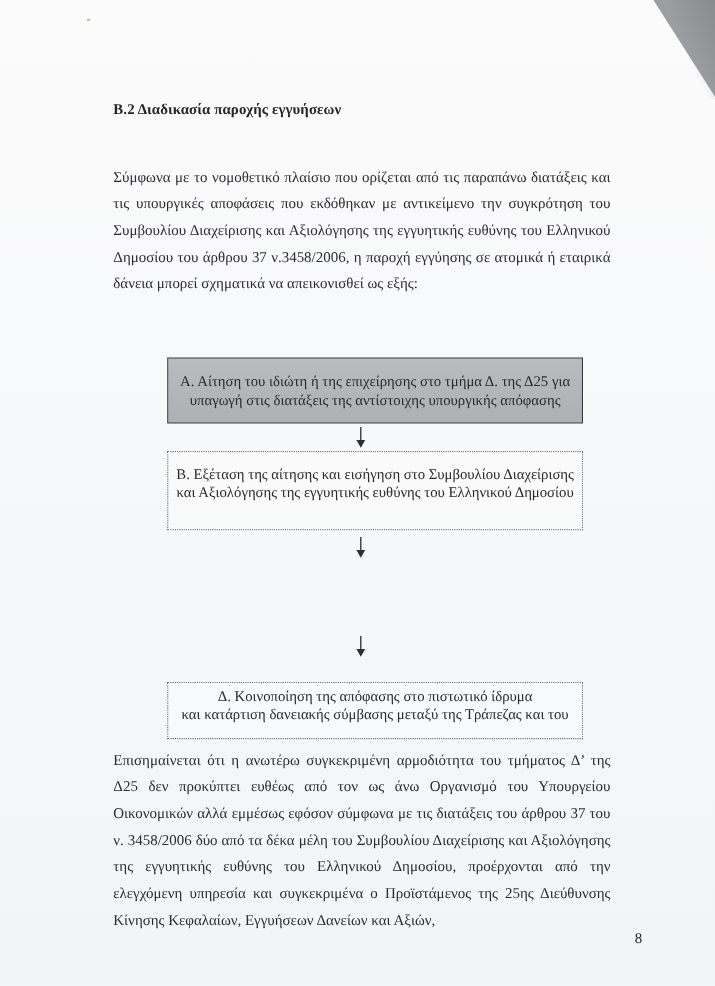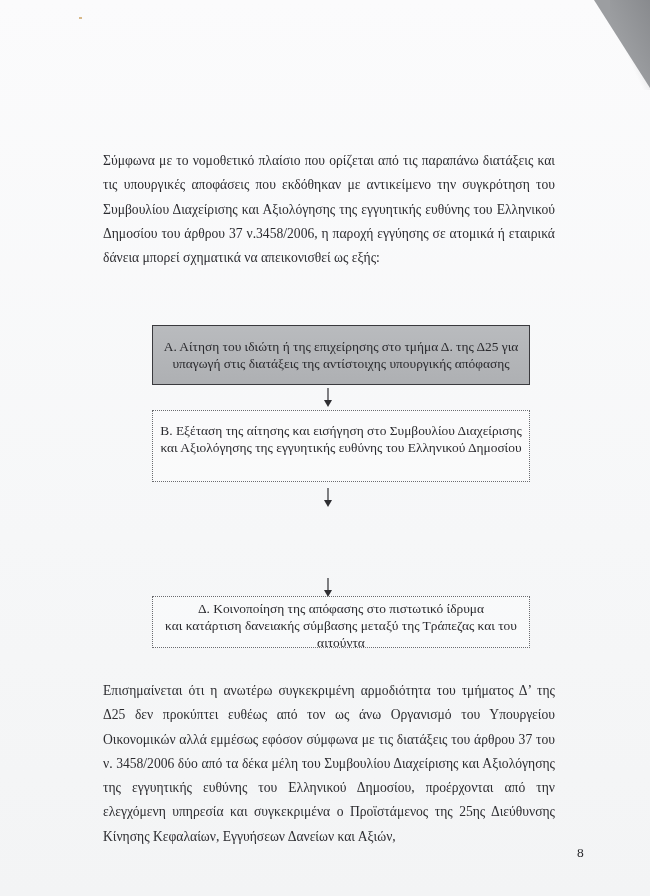--- a/index.html
+++ b/index.html
@@ -50,21 +50,21 @@
     top: 410px; height: 72px;
     border: 1px dotted #6a6b6f; background: rgba(255,255,255,0.35);
     padding-top: 11px;
   }
   .box-c {
     top: 510px; height: 62px;
     border: 1px dotted #6a6b6f; background: rgba(255,255,255,0.35);
     padding-top: 6px;
   }
   .box-d {
-    top: 596px; height: 52px;
+    top: 620px; height: 52px;
     border: 1px dotted #6a6b6f; background: rgba(255,255,255,0.35);
     padding-top: 3px;
   }
   .box-line { display: block; }
   .arrow {
     position: absolute; left: 322px; width: 12px;
   }
   .arrow svg { display: block; }
   .arrow-1 { top: 388px; }
   .arrow-2 { top: 488px; }
@@ -77,20 +77,21 @@
   }
 </style>
 </head>
 <body>
 
 <div class="page">
   <div class="speck"></div>
   <div class="curl"></div>
   <div class="curl-shade"></div>
 
+  <div class="heading">Β.2 Διαδικασία παροχής εγγυήσεων</div>
 
   <div class="para para1">Σύμφωνα με το νομοθετικό πλαίσιο που ορίζεται από τις παραπάνω διατάξεις και τις υπουργικές αποφάσεις που εκδόθηκαν με αντικείμενο την συγκρότηση του Συμβουλίου Διαχείρισης και Αξιολόγησης της εγγυητικής ευθύνης του Ελληνικού Δημοσίου του άρθρου 37 ν.3458/2006, η παροχή εγγύησης σε ατομικά ή εταιρικά δάνεια μπορεί σχηματικά να απεικονισθεί ως εξής:</div>
 
   <div class="box box-a">
     <span class="box-line">Α. Αίτηση του ιδιώτη ή της επιχείρησης στο τμήμα Δ. της  Δ25 για</span>
     <span class="box-line">υπαγωγή στις διατάξεις της αντίστοιχης υπουργικής απόφασης</span>
   </div>
 
   <div class="arrow arrow-1">
     <svg width="12" height="20" viewBox="0 0 12 20">
@@ -115,19 +116,18 @@
   <div class="arrow arrow-3">
     <svg width="12" height="20" viewBox="0 0 12 20">
         <line x1="6" y1="0" x2="6" y2="17" stroke="#2e2e32" stroke-width="1.2"></line>
         <path d="M2 12 L6 19 L10 12 Z" fill="#2e2e32"></path>
       </svg>
   </div>
 
   <div class="box box-d">
     <span class="box-line">Δ. Κοινοποίηση της απόφασης στο πιστωτικό ίδρυμα</span>
     <span class="box-line">και κατάρτιση δανειακής σύμβασης μεταξύ της Τράπεζας και του</span>
-    <span class="box-line">αιτούντα</span>
   </div>
 
   <div class="para para2">Επισημαίνεται ότι η ανωτέρω συγκεκριμένη αρμοδιότητα του τμήματος Δ’ της Δ25 δεν προκύπτει ευθέως από τον ως άνω Οργανισμό του Υπουργείου Οικονομικών αλλά εμμέσως εφόσον σύμφωνα με τις διατάξεις του άρθρου 37 του ν. 3458/2006 δύο από τα δέκα μέλη του Συμβουλίου Διαχείρισης και Αξιολόγησης της εγγυητικής ευθύνης του Ελληνικού Δημοσίου, προέρχονται από την ελεγχόμενη υπηρεσία και συγκεκριμένα ο Προϊστάμενος της 25ης Διεύθυνσης Κίνησης Κεφαλαίων, Εγγυήσεων Δανείων και Αξιών,</div>
 
   <div class="page-number">8</div>
 </div>
 
 </body></html>

